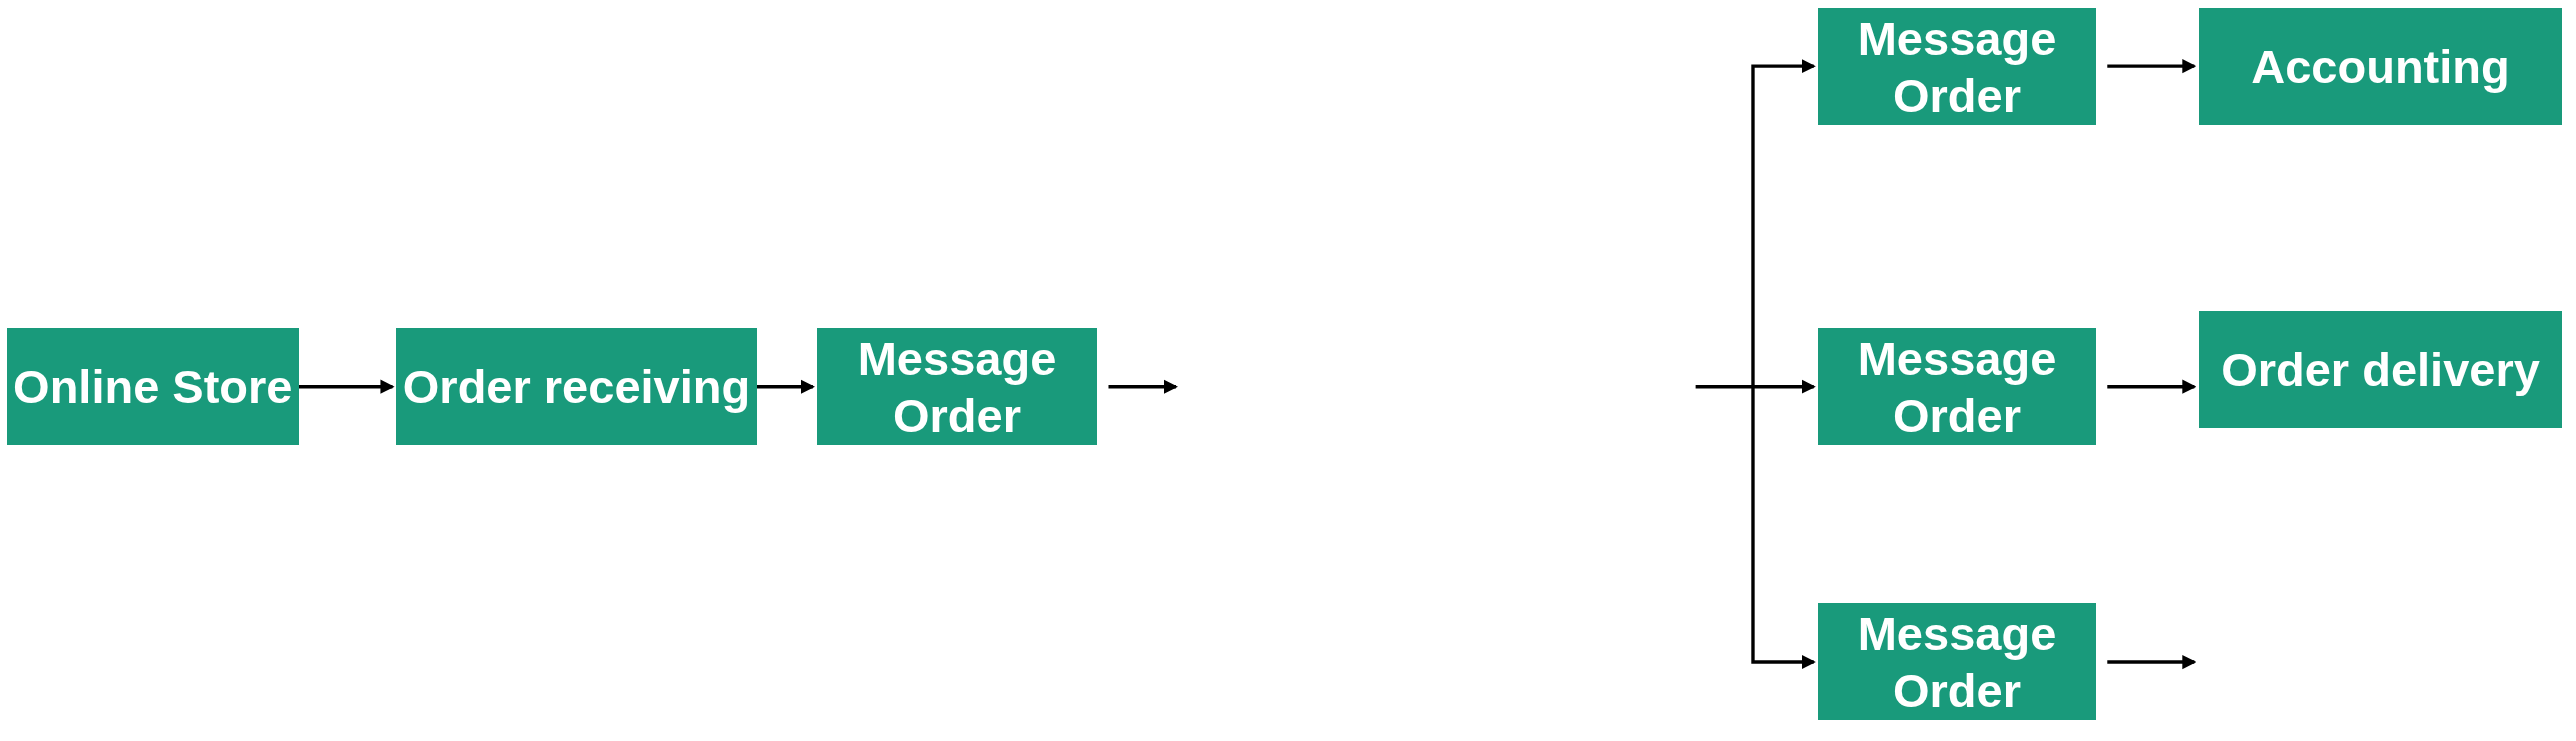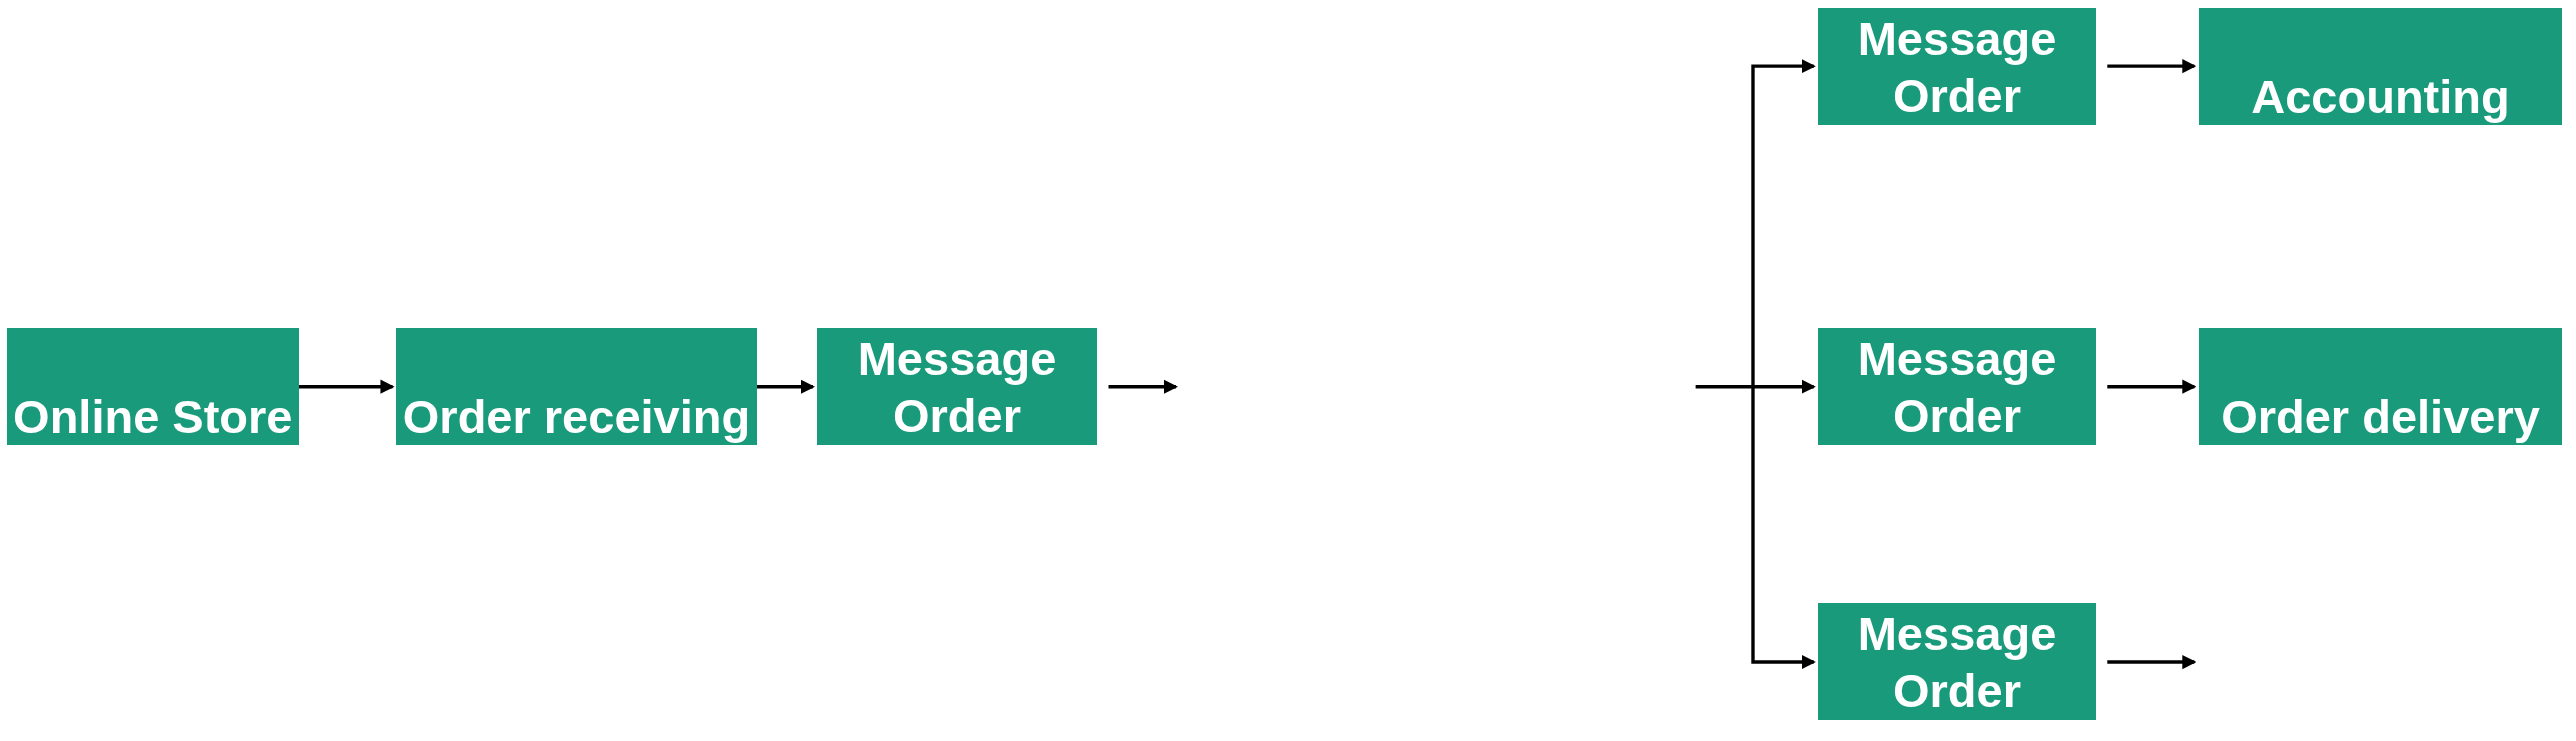--- a/index.html
+++ b/index.html
@@ -38,21 +38,21 @@
     background: var(--node-fill, #199a7b);
     color: var(--node-text, #ffffff);
     display: flex;
     align-items: center;
     justify-content: center;
     text-align: center;
     font-weight: bold;
     font-size: 47px;
     line-height: 57px;
   }
-  .node.single { white-space: nowrap; align-items: flex-end; }
+  .node.single { white-space: nowrap; }
   .node.rounded {
     border-radius: 20px;
     font-size: 38px;
   }
   .node.wrap { padding: 0 21px; }
 </style>
 </head>
 <body>
 
 <div class="canvas">
@@ -92,21 +92,21 @@
   </div>
 
   <div class="node single" style="left:2199px; top:8px; width:363px; height:117px;">
     <span>Accounting</span>
   </div>
 
   <div class="node wrap" style="left:1818px; top:328px; width:236px; height:117px;">
     <span>Message Order</span>
   </div>
 
-  <div class="node single" style="left:2199px; top:328px; width:363px; height:117px;">
+  <div class="node single" style="left:2199px; top:311px; width:363px; height:117px;">
     <span>Order delivery</span>
   </div>
 
   <div class="node wrap" style="left:1818px; top:603px; width:236px; height:117px;">
     <span>Message Order</span>
   </div>
 
 
 </div>
 

